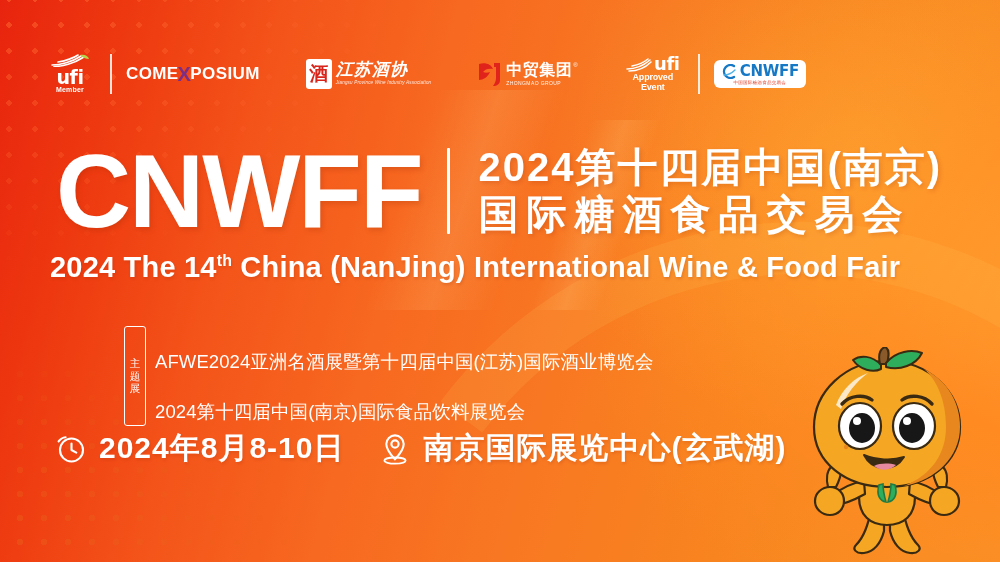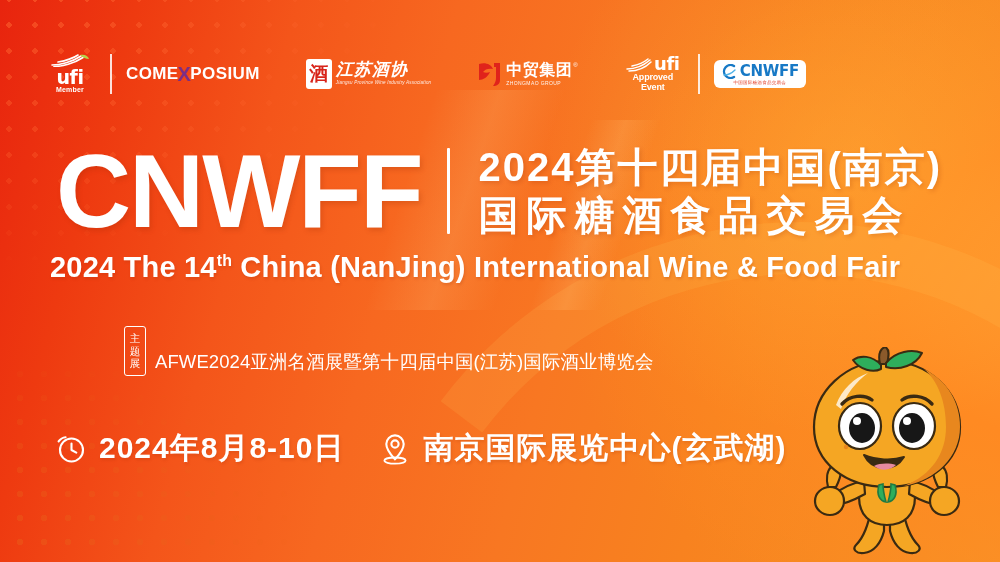--- a/index.html
+++ b/index.html
@@ -103,21 +103,21 @@
     letter-spacing:-2px;
     text-shadow:2px 3px 5px rgba(150,40,0,.22);
   }
   #title-divider { width:3px; height:86px; background:#fff; margin:0 28px 0 26px; border-radius:1px; }
   #cn-title { display:flex; flex-direction:column; }
   #cn-title .ln {
     color:#fff; font-size:40px; font-weight:700; line-height:1.22;
     letter-spacing:2px;
     text-shadow:2px 2px 4px rgba(150,40,0,.2);
   }
-  #cn-title .ln2 { letter-spacing:8px; }
+  #cn-title .ln2 { letter-spacing:8px;font-family:Liberation Serif, serif; }
 
   
   #en-subtitle {
     position:absolute; left:50px; top:251px;
     color:#fff; font-size:29px; font-weight:700; letter-spacing:.2px;
     white-space:nowrap;
     text-shadow:1px 2px 3px rgba(150,40,0,.2);
   }
   #en-subtitle sup { font-size:.55em; vertical-align:super; }
 
@@ -266,20 +266,21 @@
   </div>
 
   <div id="themes">
     <div id="theme-badge">
       <span>主</span>
       <span>题</span>
       <span>展</span>
     </div>
     <div id="theme-lines">
       <div class="tl">AFWE2024亚洲名酒展暨第十四届中国(江苏)国际酒业博览会</div>
+      <div class="tl">2024第十四届中国(南京)国际食品饮料展览会</div>
     </div>
   </div>
 
   <div id="meta-row">
     <div class="meta-item">
       <svg class="meta-icon" width="30" height="30" viewBox="0 0 30 30">
         <circle cx="15.5" cy="16" r="11.5" fill="none" stroke="#ffffff" stroke-width="2.1"></circle>
         <path d="M15.5 9.5 L15.5 16 L20.3 18.6" fill="none" stroke="#ffffff" stroke-width="2.1" stroke-linecap="round" stroke-linejoin="round"></path>
         <path d="M2.6 7.4 C4.6 4.6 7.4 3.4 9.6 3.2" fill="none" stroke="#ffffff" stroke-width="2.1" stroke-linecap="round"></path>
       </svg>

